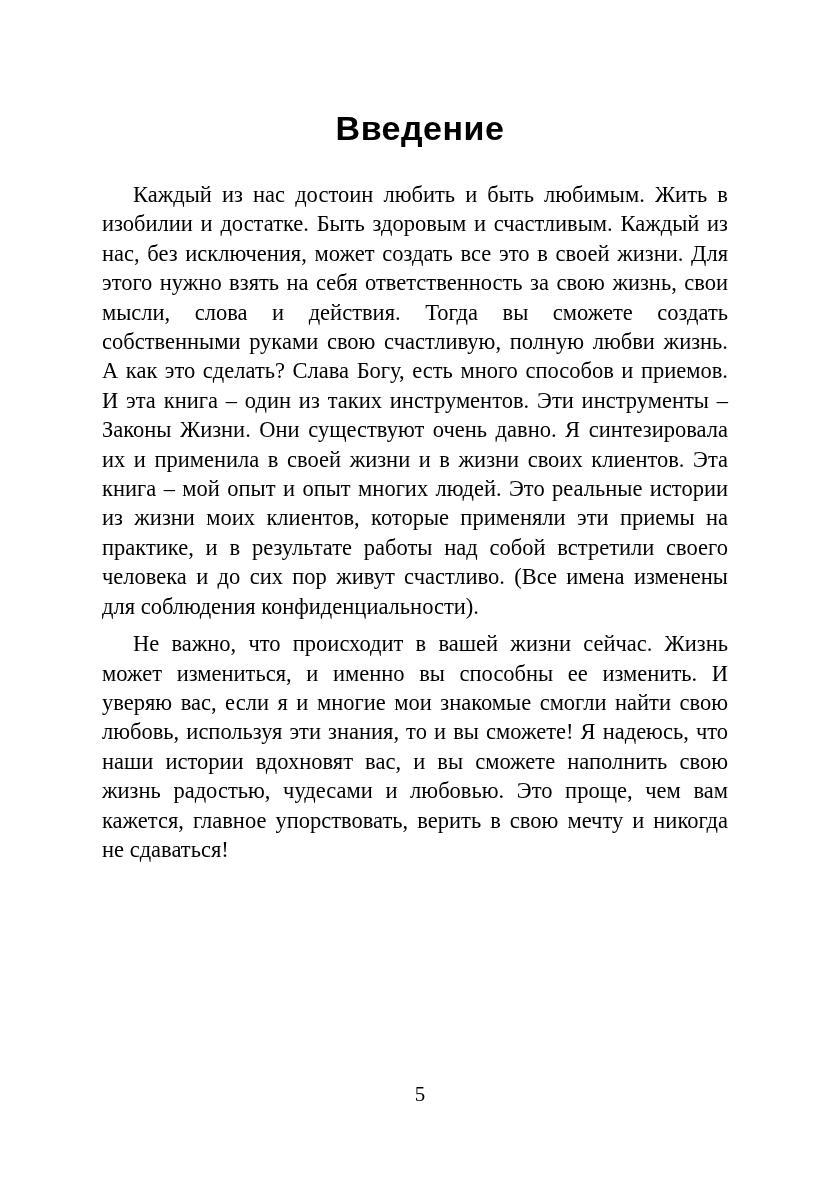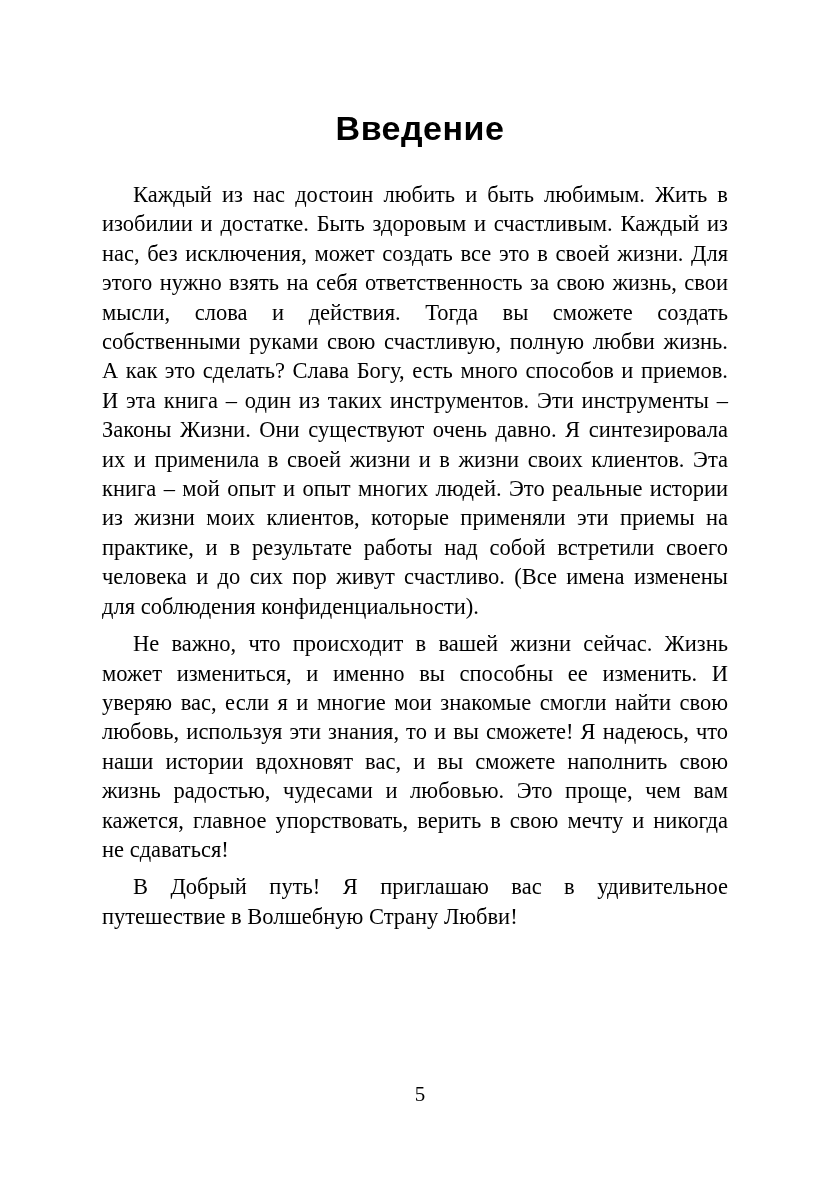--- a/index.html
+++ b/index.html
@@ -58,17 +58,16 @@
 </style>
 </head>
 <body>
 
 <div class="page">
   <h1 class="chapter-title">Введение</h1>
 
   <div class="page-body">
     <p>Каждый из нас достоин любить и быть любимым. Жить в изобилии и достатке. Быть здоровым и счастливым. Каждый из нас, без исключения, может создать все это в своей жизни. Для этого нужно взять на себя ответственность за свою жизнь, свои мысли, слова и действия. Тогда вы сможете создать собственными руками свою счастливую, полную любви жизнь. А как это сделать? Слава Богу, есть много способов и приемов. И эта книга – один из таких инструментов. Эти инструменты – Законы Жизни. Они существуют очень давно. Я синтезировала их и применила в своей жизни и в жизни своих клиентов. Эта книга – мой опыт и опыт многих людей. Это реальные истории из жизни моих клиентов, которые применяли эти приемы на практике, и в результате работы над собой встретили своего человека и до сих пор живут счастливо. (Все имена изменены для соблюдения конфиденциальности).</p>
     <p>Не важно, что происходит в вашей жизни сейчас. Жизнь может измениться, и именно вы способны ее изменить. И уверяю вас, если я и многие мои знакомые смогли найти свою любовь, используя эти знания, то и вы сможете! Я надеюсь, что наши истории вдохновят вас, и вы сможете наполнить свою жизнь радостью, чудесами и любовью. Это проще, чем вам кажется, главное упорствовать, верить в свою мечту и никогда не сдаваться!</p>
-    <p>В Добрый путь! Я приглашаю вас в удивительное путешествие в Волшебную Страну Любви!</p>
   </div>
 
   <div class="page-number">5</div>
 </div>
 
 </body></html>

